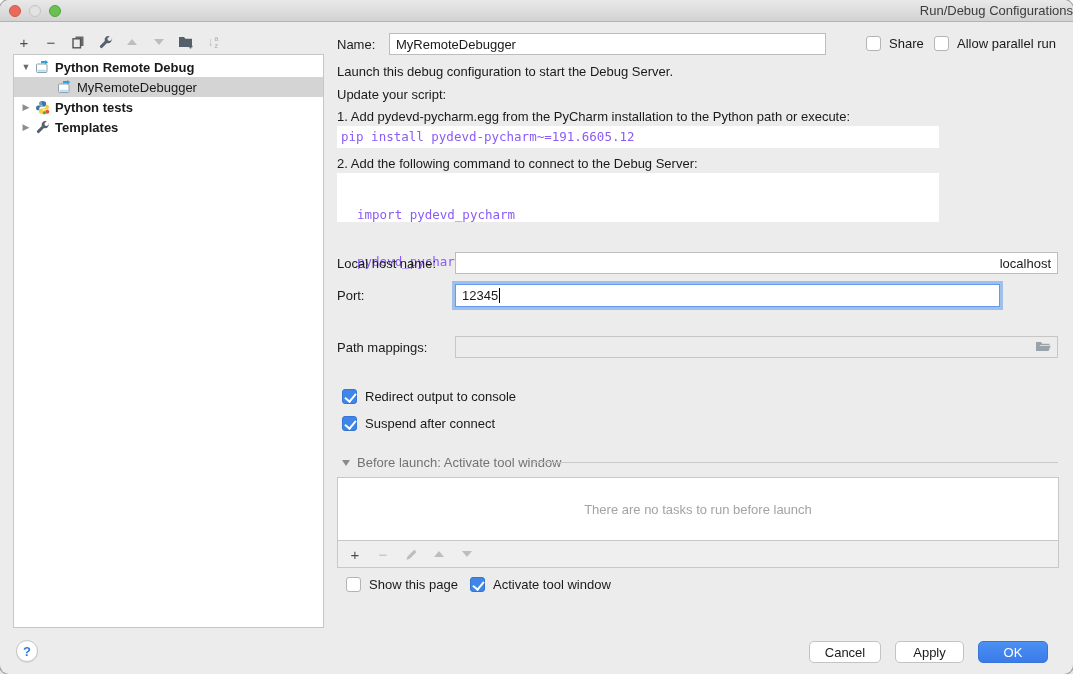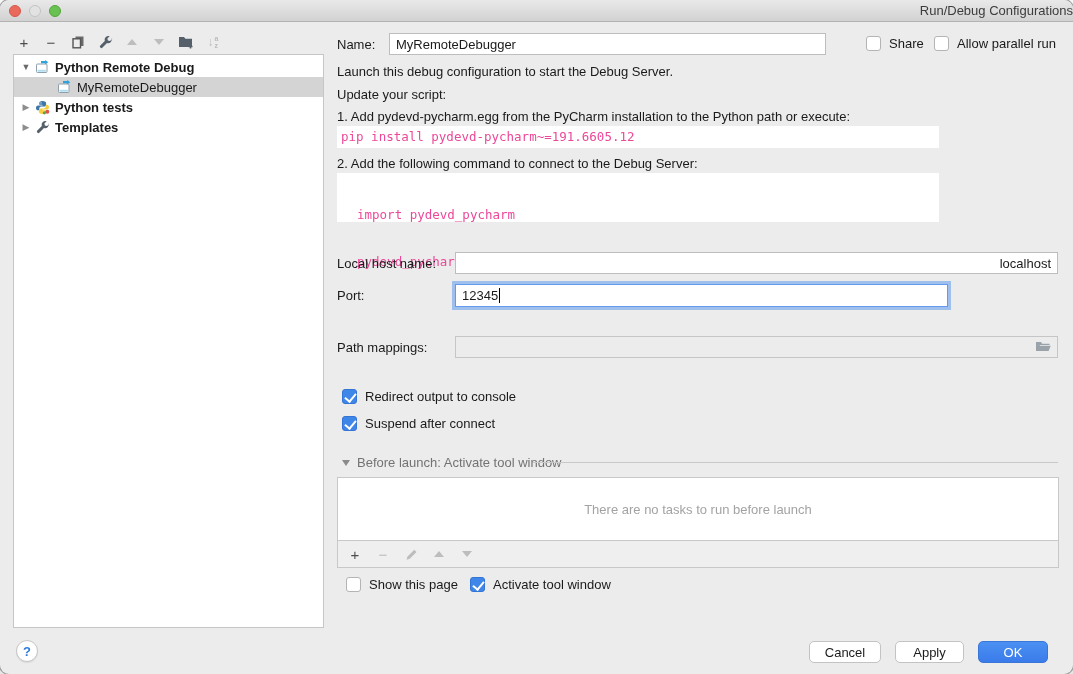--- a/index.html
+++ b/index.html
@@ -46,21 +46,21 @@
   .rlabel { position:absolute; font-size:13px; color:#1a1a1a; }
   .field { position:absolute; height:22px; border:1px solid #bdbdbd; background:#fff;
     font-size:13px; font-family:"Liberation Sans",sans-serif; padding:0 6px; color:#1a1a1a; border-radius:0; }
   .field.disabled { background:#ececec; border-color:#c6c6c6; }
   .field-focus { position:absolute; height:23px; background:#fff; border:1px solid #639af0;
     box-shadow:0 0 0 3px rgba(119,167,236,.65); display:flex; align-items:center; padding:0 6px;
     font-size:13px; color:#1a1a1a; }
   .caret { width:1px; height:15px; background:#000; margin-left:1px; }
   .para { position:absolute; font-size:13px; color:#1a1a1a; white-space:nowrap; }
   .codebar { position:absolute; left:337px; width:602px; background:#ffffff;
-    font-family:"DejaVu Sans Mono", monospace; font-size:12.5px; color:#ec4899; white-space:pre; }
+    font-family:"DejaVu Sans Mono", monospace; font-size:12.5px; color:#8b5cf6; white-space:pre; }
   .codebar .cline { line-height:17px; }
   .cb { width:15px; height:15px; border-radius:3px; border:1px solid #b4b4b4; background:#fff; flex:0 0 auto; }
   .cb.checked { background:#3e86e8; border-color:#3374d4; position:relative; }
   .cb.checked::after { content:""; position:absolute; left:4px; top:1px; width:5px; height:9px;
     border:solid #fff; border-width:0 2px 2px 0; transform:rotate(40deg); }
   .cbrow { position:absolute; display:flex; align-items:center; gap:8px; font-size:13px; color:#1a1a1a; }
   .bl-header { position:absolute; display:flex; align-items:center; font-size:13px; color:#737373; }
   .bl-header .tri { width:0; height:0; border-left:4.5px solid transparent; border-right:4.5px solid transparent;
     border-top:6px solid #8a8a8a; margin-right:7px; }
   .bl-line { position:absolute; border-top:1px solid #c9c9c9; }
@@ -187,21 +187,21 @@
   <div class="para" style="left:337px; top:156px;">2. Add the following command to connect to the Debug Server:</div>
   <div class="codebar" style="top:173px; height:49px; padding:3px 20px;">
     <div class="cline">import pydevd_pycharm</div>
     <div class="cline">pydevd_pycharm.settrace('localhost', port=12345, stdoutToServer=True, stderrToServer=True)</div>
   </div>
 
   <div class="rlabel" style="left:337px; top:256px;">Local host name:</div>
   <input class="field" style="left: 455px; top: 252px; width: 603px; text-align: right;" value="localhost">
 
   <div class="rlabel" style="left:337px; top:288px;">Port:</div>
-  <div class="field-focus" style="left:455px; top:284px; width:493px;">
+  <div class="field-focus" style="left:455px; top:284px; width:545px;">
     <span>12345</span>
     <span class="caret"></span>
   </div>
 
   <div class="rlabel" style="left:337px; top:340px;">Path mappings:</div>
   <input class="field disabled" style="left: 455px; top: 336px; width: 603px;" disabled="" value="">
   <div style="position:absolute; left:1034px; top:339px;">
     <svg width="18" height="16" viewBox="0 0 18 16">
       <path fill="#9aa2aa" d="M2 3h5l1.2 1.7h7.3v1.2H6L3.8 12H2z"></path>
       <path fill="#9aa2aa" d="M4.6 6.8h12.1L14.6 12H2.8z"></path>

